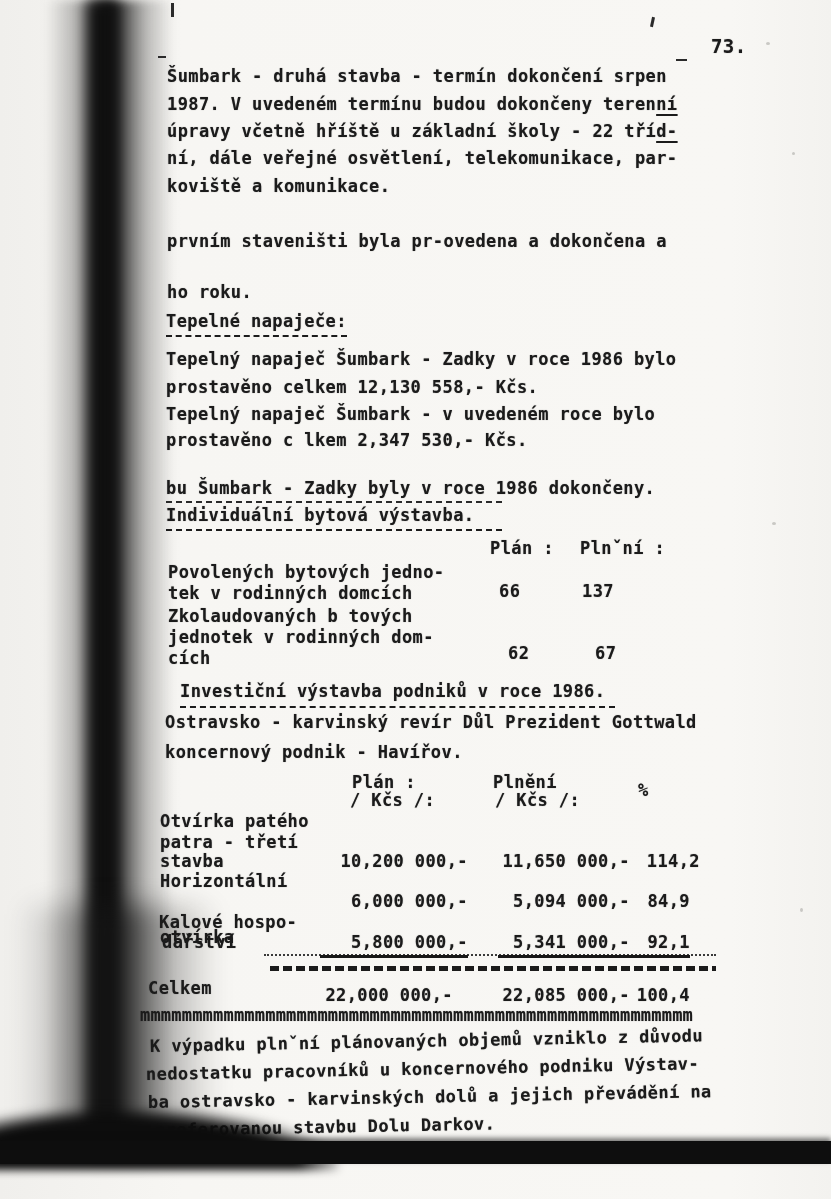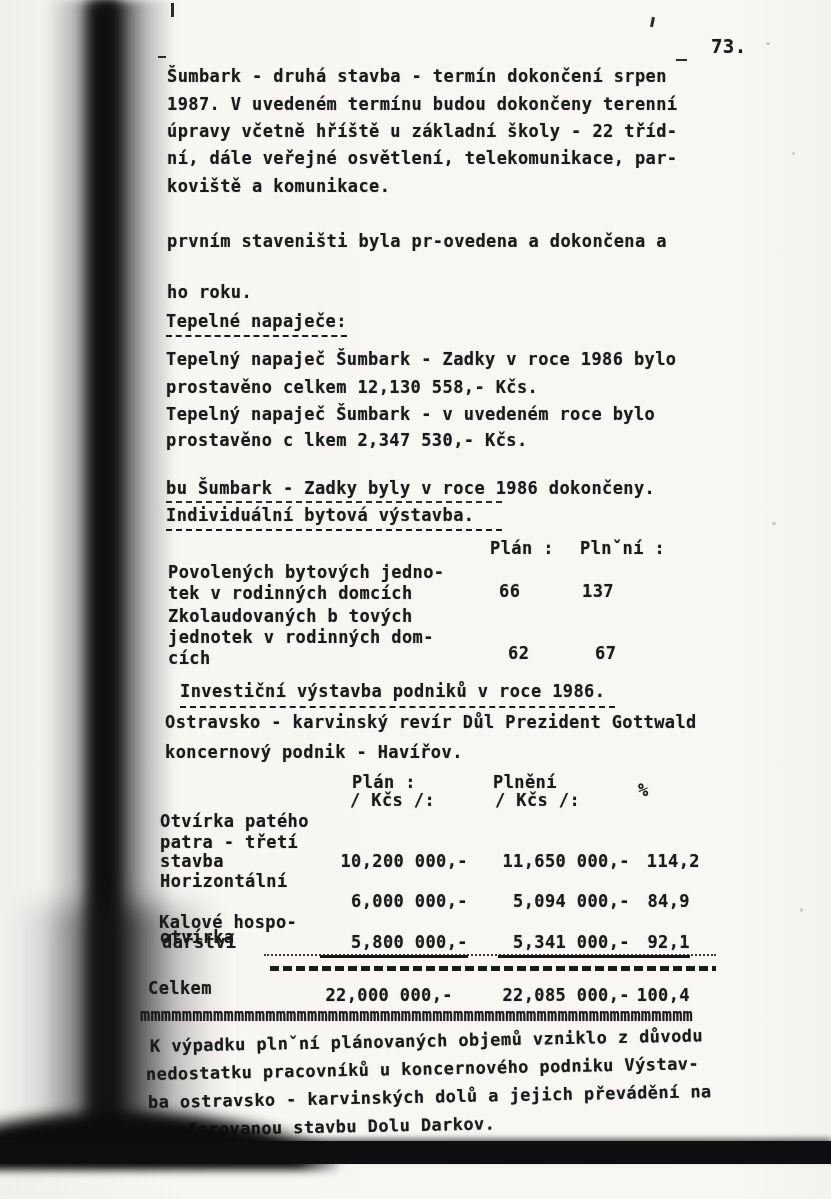--- a/index.html
+++ b/index.html
@@ -7,21 +7,21 @@
     position:relative; width:831px; height:1199px; overflow:hidden;
     background:linear-gradient(90deg,#f0efec 0,#f7f6f3 22%,#f8f7f4 88%,#f3f2ef 100%);
     font-family:"DejaVu Sans Mono", monospace;
   }
   .tw{
     position:absolute; z-index:2;
     font:700 17px/20px "DejaVu Sans Mono", monospace;
     color:#1b1b1b; letter-spacing:.4px; white-space:pre;
     text-shadow:0 0 1px rgba(25,25,25,.5);
   }
-  .u{ text-decoration-thickness:2px; text-underline-offset:4px; }
+  .u{ text-decoration:underline; text-decoration-thickness:2px; text-underline-offset:4px; }
   .hd-dash{ border-bottom:2px dashed #1c1c1c; padding-bottom:4px; }
   .hd-both{ border-top:2px dashed #2a2a2a; border-bottom:2px dashed #1c1c1c; padding:2px 28px 4px 0; }
   .hd-solid-dash{ text-decoration-thickness:2px; text-underline-offset:4px;
     border-bottom:2px dashed #1c1c1c; padding:0 10px 5px 0; }
   .val{ text-align:right; }
   .r3v{ border-bottom:3px solid #171717; padding-bottom:3px; }
   
   .g1{ position:absolute; z-index:1; left:46px; top:0; width:128px; height:1152px;
     background:linear-gradient(90deg, rgba(30,30,30,0) 0%, rgba(35,35,35,.3) 24%,
       rgba(22,22,22,.8) 42%, #141414 50%, rgba(22,22,22,.78) 58%,

